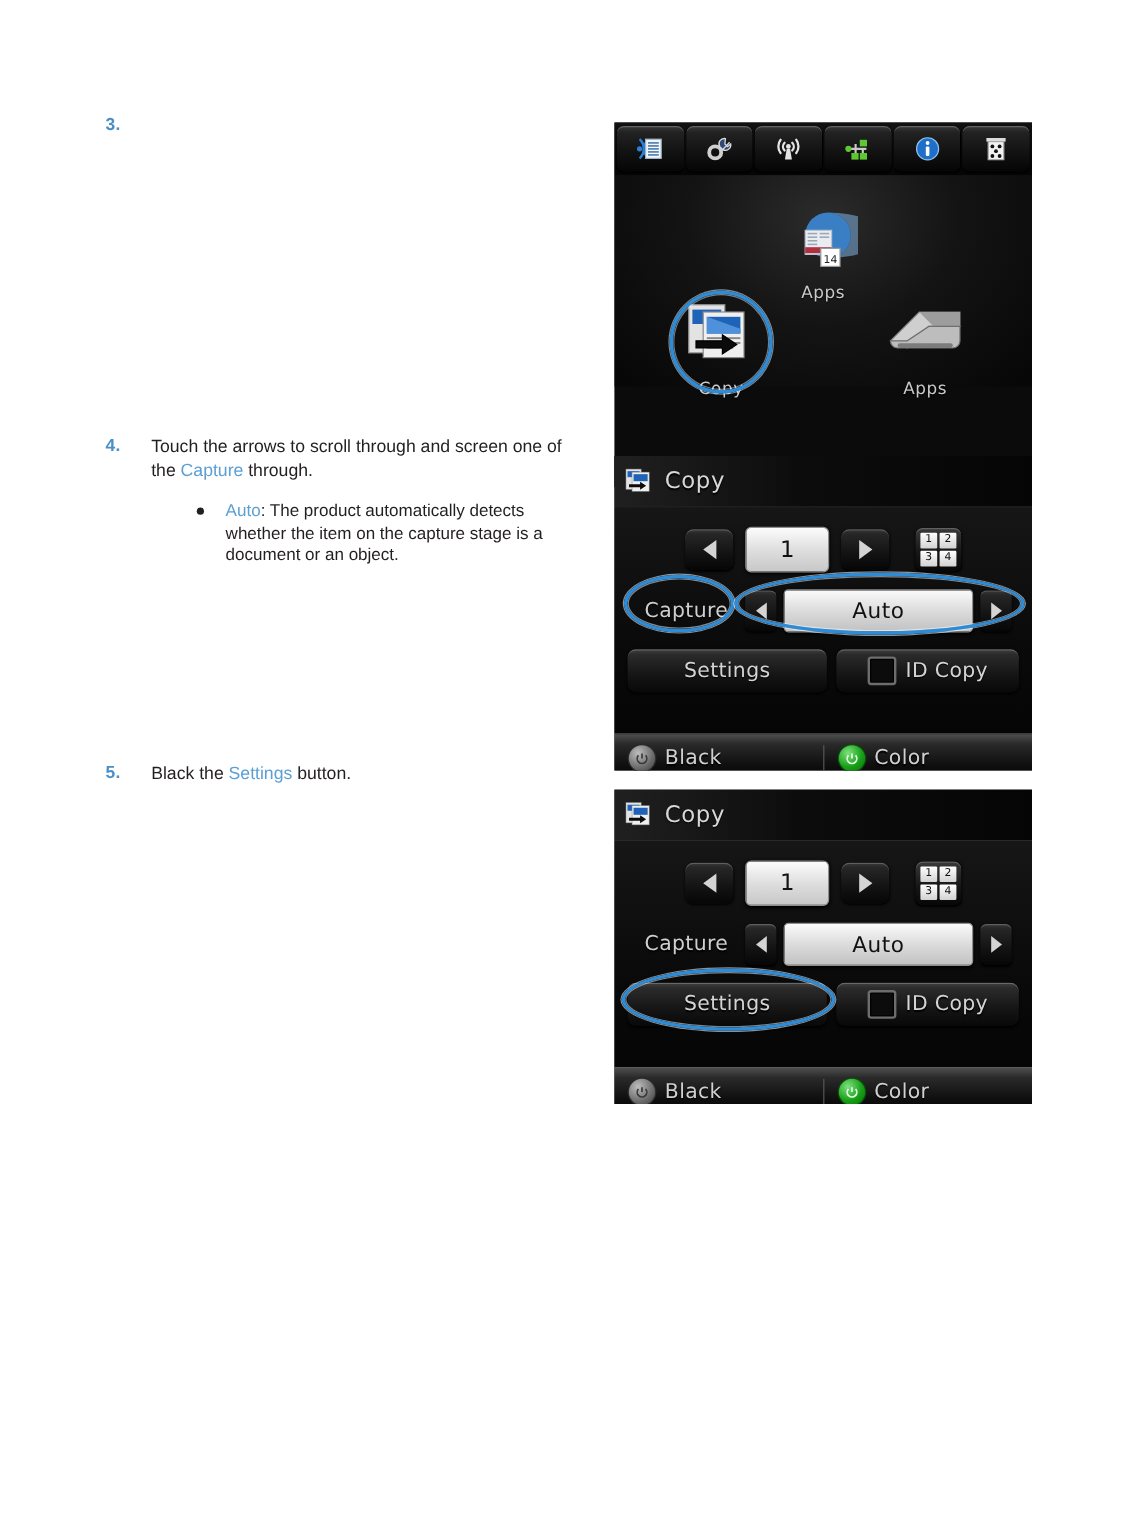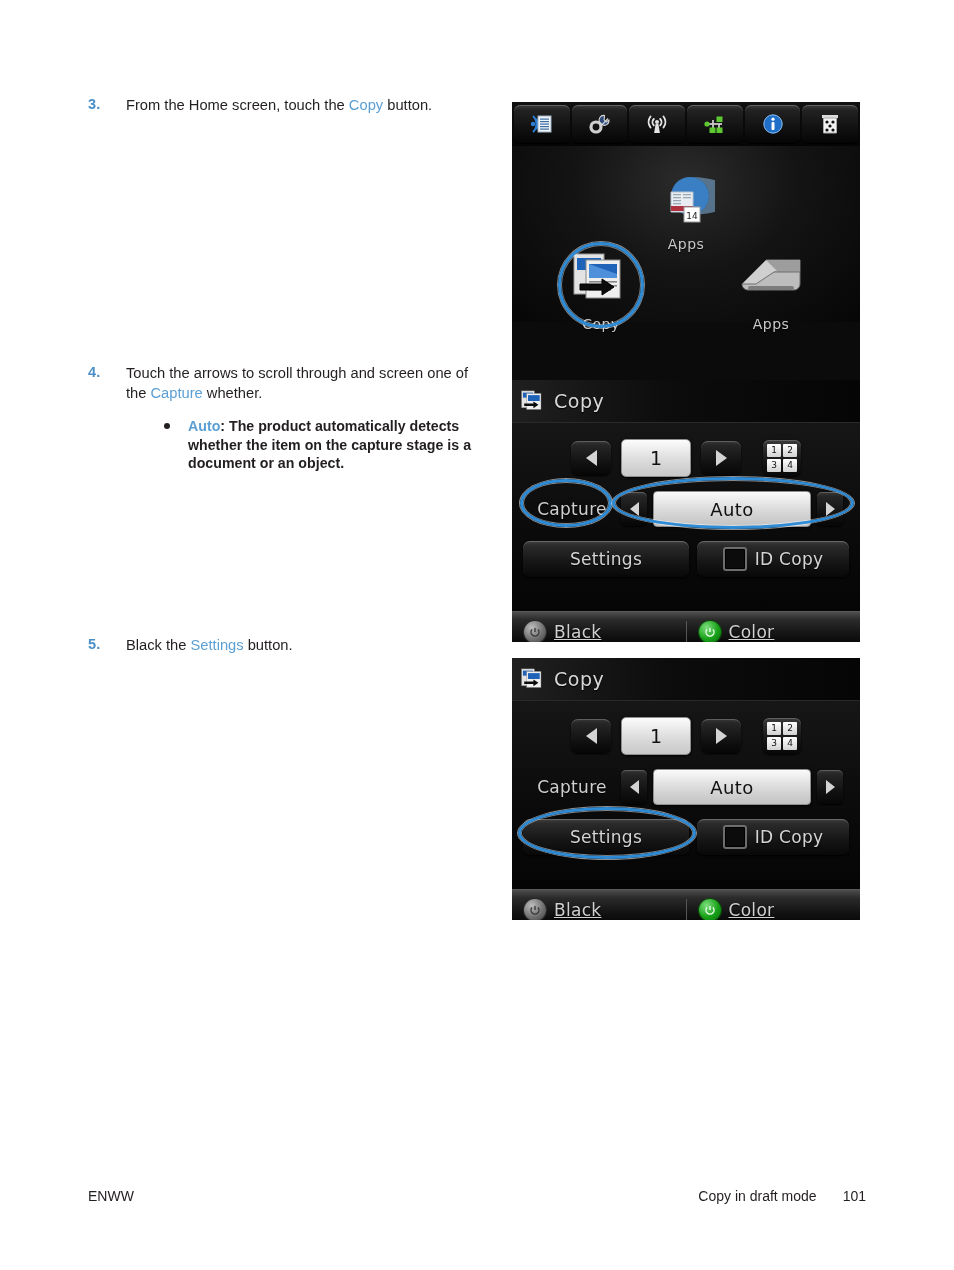--- a/index.html
+++ b/index.html
@@ -47,21 +47,20 @@
     font-size: 14.7px;
     line-height: 1.33;
     color: #231f20;
   }
   .lnk { color: #5b9fd4; }
 
   .bullets {
     margin: 14px 0 0 34px;
     padding: 0;
     list-style: none;
-    font-weight: bold;
   }
   .bullets li {
     position: relative;
     padding-left: 28px;
     margin-bottom: 16px;
     font-size: 14.2px;
     line-height: 1.30;
   }
   .bullets li:last-child { margin-bottom: 0; }
   .bullets li .dot {
@@ -284,21 +283,20 @@
     display: flex;
     align-items: center;
     border-top: 1px solid #5a5a5a;
   }
   .foot-half {
     flex: 1;
     display: flex; align-items: center; gap: 8px;
     padding-left: 12px;
     color: #d0d0d0; font-size: 17px; letter-spacing: .3px;
     text-shadow: 0 1px 1px #000;
-    text-decoration: underline;
   }
   .foot-half + .foot-half { border-left: 1px solid #565656; }
   .pwr {
     width: 22px; height: 22px; border-radius: 50%;
     display: flex; align-items: center; justify-content: center;
   }
   .pwr-black { background: radial-gradient(circle at 35% 30%, #bdbdbd, #6a6a6a 60%, #3a3a3a);
                box-shadow: 0 0 0 1px #2a2a2a; }
   .pwr-color { background: radial-gradient(circle at 35% 30%, #7fe07f, #17a017 55%, #0a6d0a);
                box-shadow: 0 0 0 1px #0a4d0a; }
@@ -333,29 +331,26 @@
 </style>
 </head>
 <body>
 
 <div class="page">
 
   <div class="steps">
 
     <div class="step" style="height:268px;">
       <div class="step-num">3.</div>
-      <div class="step-body">
-        <span>From the Home screen, touch the </span><span class="lnk">Copy</span><span> button.</span>
-      </div>
     </div>
 
     <div class="step" style="height:272px;">
       <div class="step-num">4.</div>
       <div class="step-body">
-        <span>Touch the arrows to scroll through and screen one of the </span><span class="lnk">Capture</span><span> whether.</span>
+        <span>Touch the arrows to scroll through and screen one of the </span><span class="lnk">Capture</span><span> through.</span>
 
         <ul class="bullets">
           <li>
             <span class="dot"></span>
             <span class="lnk">Auto</span><span>: The product automatically detects whether the item on the capture stage is a document or an object.</span>
           </li>
         </ul>
       </div>
     </div>
 
@@ -656,21 +651,14 @@
                 <path d="M6 2 v4"></path>
                 <path d="M3 3.5 a4 4 0 1 0 6 0"></path>
               </g>
             </svg>
         </span>
         <span>Color</span>
       </div>
     </div>
   </div>
 
-  <div class="footer">
-    <div>ENWW</div>
-    <div class="right">
-      <span>Copy in draft mode</span>
-      <span>101</span>
-    </div>
-  </div>
 
 </div>
 
 </body></html>

